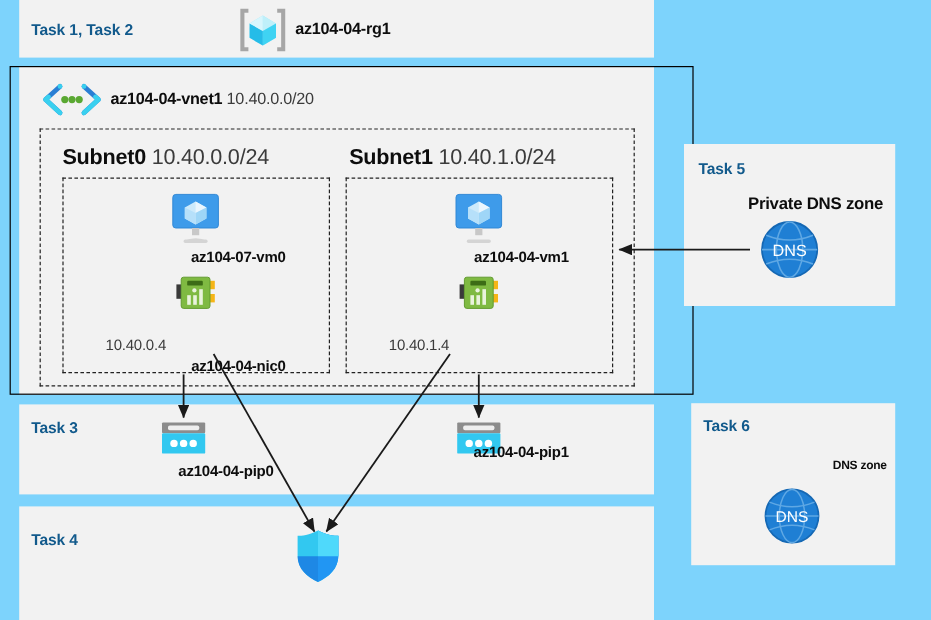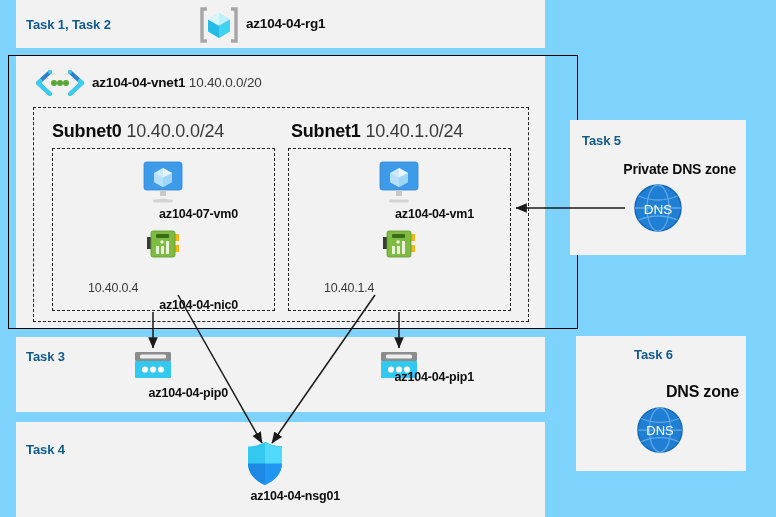--- a/index.html
+++ b/index.html
@@ -236,41 +236,40 @@
   <div class="task-label" style="left:26px; top:442px;">Task 4</div>
 
   <div class="icon" style="left:245px; top:441px; width:40px; height:46px;">
     <svg width="40" height="46" viewBox="0 0 40 46">
       <path d="M20 1 C13 5 6 5.5 3 5.5 L3 22 C3 33 11 40 20 44 C29 40 37 33 37 22 L37 5.5 C34 5.5 27 5 20 1 Z" fill="#32c8f0"></path>
       <path d="M20 1 C27 5 34 5.5 37 5.5 L37 22 C37 33 29 40 20 44 Z" fill="#2196f3"></path>
       <path d="M20 22.5 L37 22.5 L37 5.5 C34 5.5 27 5 20 1 Z" fill="#4fd9fb"></path>
       <path d="M20 22.5 L3 22.5 C3 33 11 40 20 44 Z" fill="#1e88e5"></path>
     </svg>
   </div>
-  <div class="node-label" style="left:190px; top:489px; width:150px;">az104-04-nsg01</div>
 
   <div class="panel" style="left:570px; top:120px; width:176px; height:135px;"></div>
   <div class="task-label" style="left:582px; top:133px;">Task 5</div>
   <div class="node-label" style="left:580px; top:161px; width:156px; font-size:14px;">Private DNS zone</div>
 
   <div class="icon" style="left:632px; top:182px; width:52px; height:52px;">
     <svg width="52" height="52" viewBox="0 0 52 52">
       <circle cx="26" cy="26" r="23" fill="#1f7fd4"></circle>
       <circle cx="26" cy="26" r="23" fill="none" stroke="#1568b4" stroke-width="1.5"></circle>
       <ellipse cx="26" cy="26" rx="11" ry="23" fill="none" stroke="#5fa8e4" stroke-width="1.3"></ellipse>
       <line x1="3" y1="26" x2="49" y2="26" stroke="#5fa8e4" stroke-width="1.3"></line>
       <path d="M6.5 14 Q26 22 45.5 14" fill="none" stroke="#5fa8e4" stroke-width="1.3"></path>
       <path d="M6.5 38 Q26 30 45.5 38" fill="none" stroke="#5fa8e4" stroke-width="1.3"></path>
       <text x="26" y="31.5" text-anchor="middle" font-family="'Liberation Sans',sans-serif" font-size="13.5" fill="#ffffff">DNS</text>
     </svg>
   </div>
 
   <div class="panel" style="left:576px; top:336px; width:170px; height:135px;"></div>
-  <div class="task-label" style="left:586px; top:347px;margin-left:48px;">Task 6</div>
-  <div class="node-label" style="left:583px; top:383px; width:156px; font-size:16px;">DNS zone</div>
+  <div class="task-label" style="left:586px; top:347px;">Task 6</div>
+  <div class="node-label" style="left:583px; top:383px; width:156px; font-size:10px;">DNS zone</div>
 
   <div class="icon" style="left:635px; top:405px; width:50px; height:50px;">
     <svg width="50" height="50" viewBox="0 0 52 52">
       <circle cx="26" cy="26" r="23" fill="#1f7fd4"></circle>
       <circle cx="26" cy="26" r="23" fill="none" stroke="#1568b4" stroke-width="1.5"></circle>
       <ellipse cx="26" cy="26" rx="11" ry="23" fill="none" stroke="#5fa8e4" stroke-width="1.3"></ellipse>
       <line x1="3" y1="26" x2="49" y2="26" stroke="#5fa8e4" stroke-width="1.3"></line>
       <path d="M6.5 14 Q26 22 45.5 14" fill="none" stroke="#5fa8e4" stroke-width="1.3"></path>
       <path d="M6.5 38 Q26 30 45.5 38" fill="none" stroke="#5fa8e4" stroke-width="1.3"></path>
       <text x="26" y="31.5" text-anchor="middle" font-family="'Liberation Sans',sans-serif" font-size="13.5" fill="#ffffff">DNS</text>

